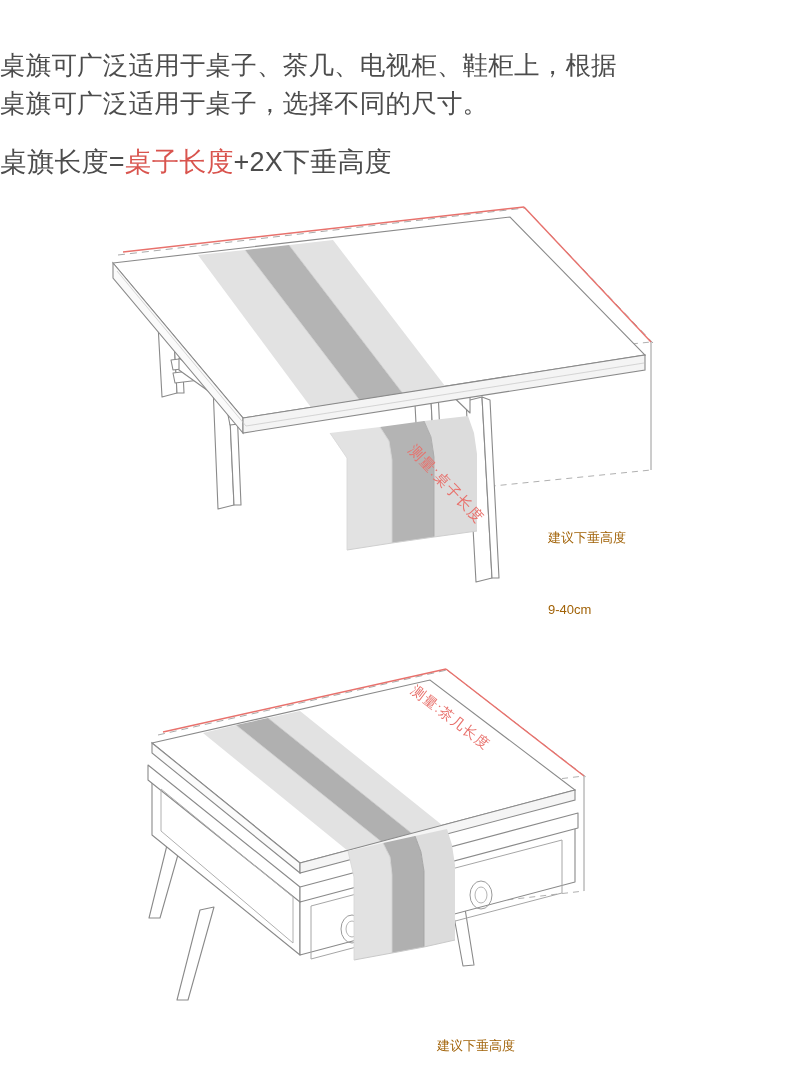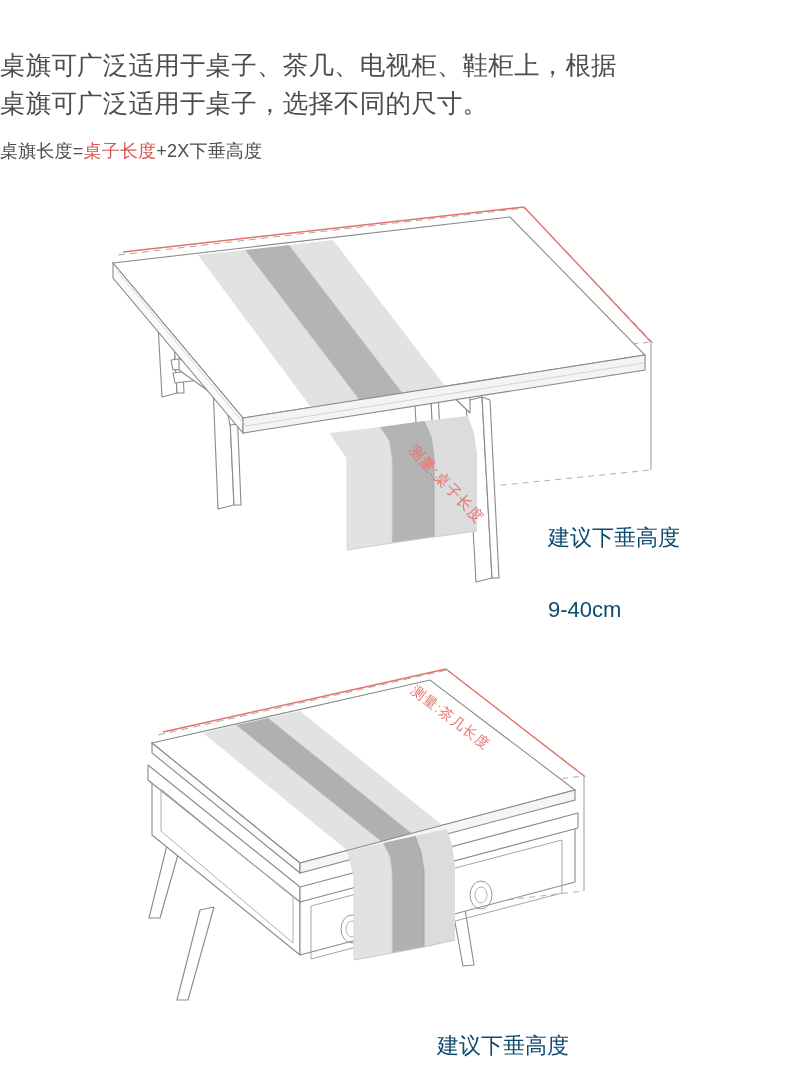--- a/index.html
+++ b/index.html
@@ -29,37 +29,37 @@
     color: #4c4c4c;
     font-size: 25.5px;
     line-height: 38px;
     letter-spacing: 0.2px;
   }
   .headline .line {
     display: block;
     white-space: nowrap;
   }
   .headline .line3 {
-    font-size: 18px;
-    margin-top: 10px;
+    font-size: 27px;
+    margin-top: 21px;
   }
   .accent {
     color: #d9544e;
   }
   .figure {
     position: absolute;
     left: 0;
   }
   #figure-table { top: 205px; }
   #figure-cabinet { top: 655px; }
   svg { display: block; }
   .caption {
     position: absolute;
-    color: #0c4a6e;
-    font-size: 22px;
+    color: #a16207;
+    font-size: 13px;
     line-height: 24px;
     white-space: pre;
   }
   #caption-table { left: 548px; top: 478px; }
   #caption-cabinet { left: 437px; top: 986px; }
 </style>
 </head>
 <body>
 
 <div id="page">

